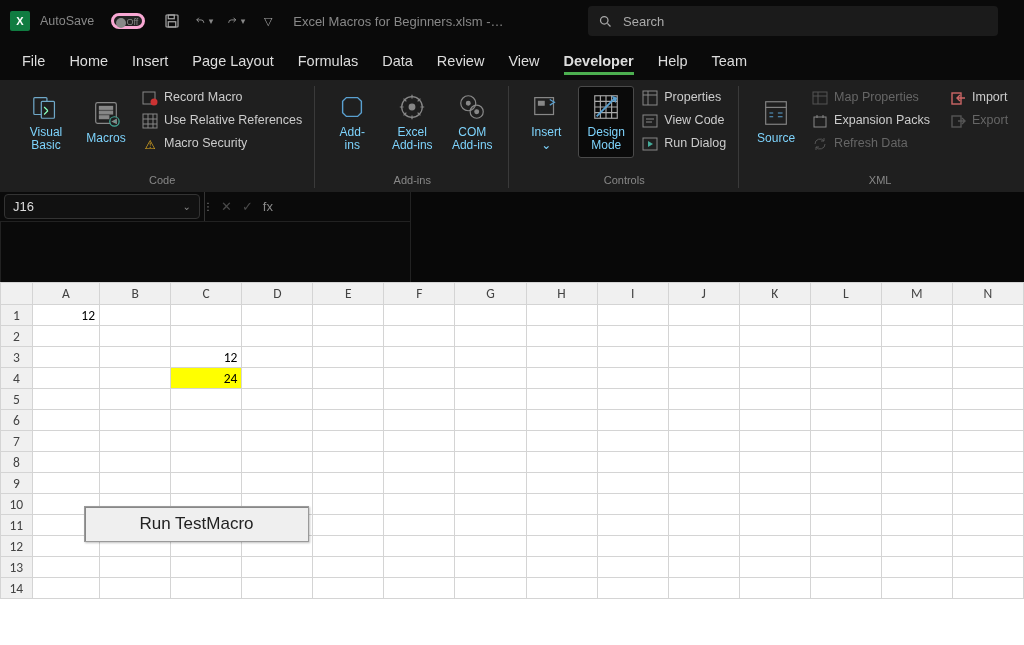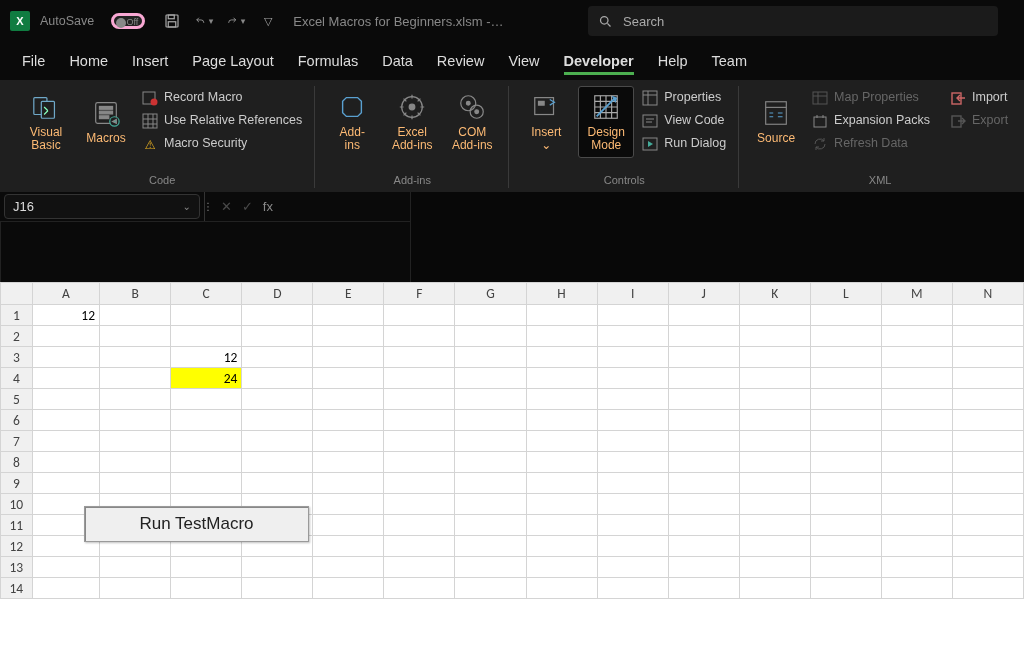--- a/index.html
+++ b/index.html
@@ -21,21 +21,21 @@
   .tabs { height: 38px; display: flex; align-items: center; gap: 24px; padding: 0 22px; background: #0a0a0a; font-size: 14.5px; }
   .tab { color: #ddd; cursor: pointer; padding: 6px 0; }
   .tab.active { font-weight: 600; border-bottom: 3px solid #4caf50; padding-bottom: 3px; }
 
   
   .ribbon { height: 112px; background: #1f1f1f; display: flex; padding: 6px 10px 4px; gap: 1px; }
   .group { display: flex; flex-direction: column; align-items: center; border-right: 1px solid #3a3a3a; padding: 0 8px; }
   .group:last-child { border-right: none; }
   .group-body { flex: 1; display: flex; align-items: flex-start; gap: 4px; }
   .group-label { font-size: 11px; color: #888; padding: 2px 0; }
-  .big-btn { display: flex; flex-direction: column; align-items: center; justify-content: center; width: 56px; height: 72px; color: #fdba74; font-size: 12px; text-align: center; line-height: 1.1; gap: 4px; cursor: pointer; }
+  .big-btn { display: flex; flex-direction: column; align-items: center; justify-content: center; width: 56px; height: 72px; color: #7dd3fc; font-size: 12px; text-align: center; line-height: 1.1; gap: 4px; cursor: pointer; }
   .big-btn svg { width: 30px; height: 30px; }
   .cmd-list { display: flex; flex-direction: column; gap: 3px; padding-top: 2px; }
   .cmd { display: flex; align-items: flex-start; gap: 6px; font-size: 12.5px; color: #ccc; padding: 2px 4px; cursor: pointer; white-space: nowrap; }
   .cmd.disabled { color: #666; }
   .cmd svg, .cmd .glyph { width: 16px; height: 16px; flex-shrink: 0; display:flex; align-items:center; justify-content:center; }
   .active-tool { background: #0a0a0a; border: 1px solid #4a4a4a; border-radius: 3px; }
 
   
   .formula-row { height: 30px; background: #0a0a0a; display: flex; align-items: stretch; border-bottom: 1px solid #222; }
   .namebox { width: 196px; background: #111; border: 1px solid #333; border-radius: 4px; margin: 2px 4px; display: flex; align-items: center; padding: 0 8px; font-size: 13px; color: #ddd; justify-content: space-between; }

